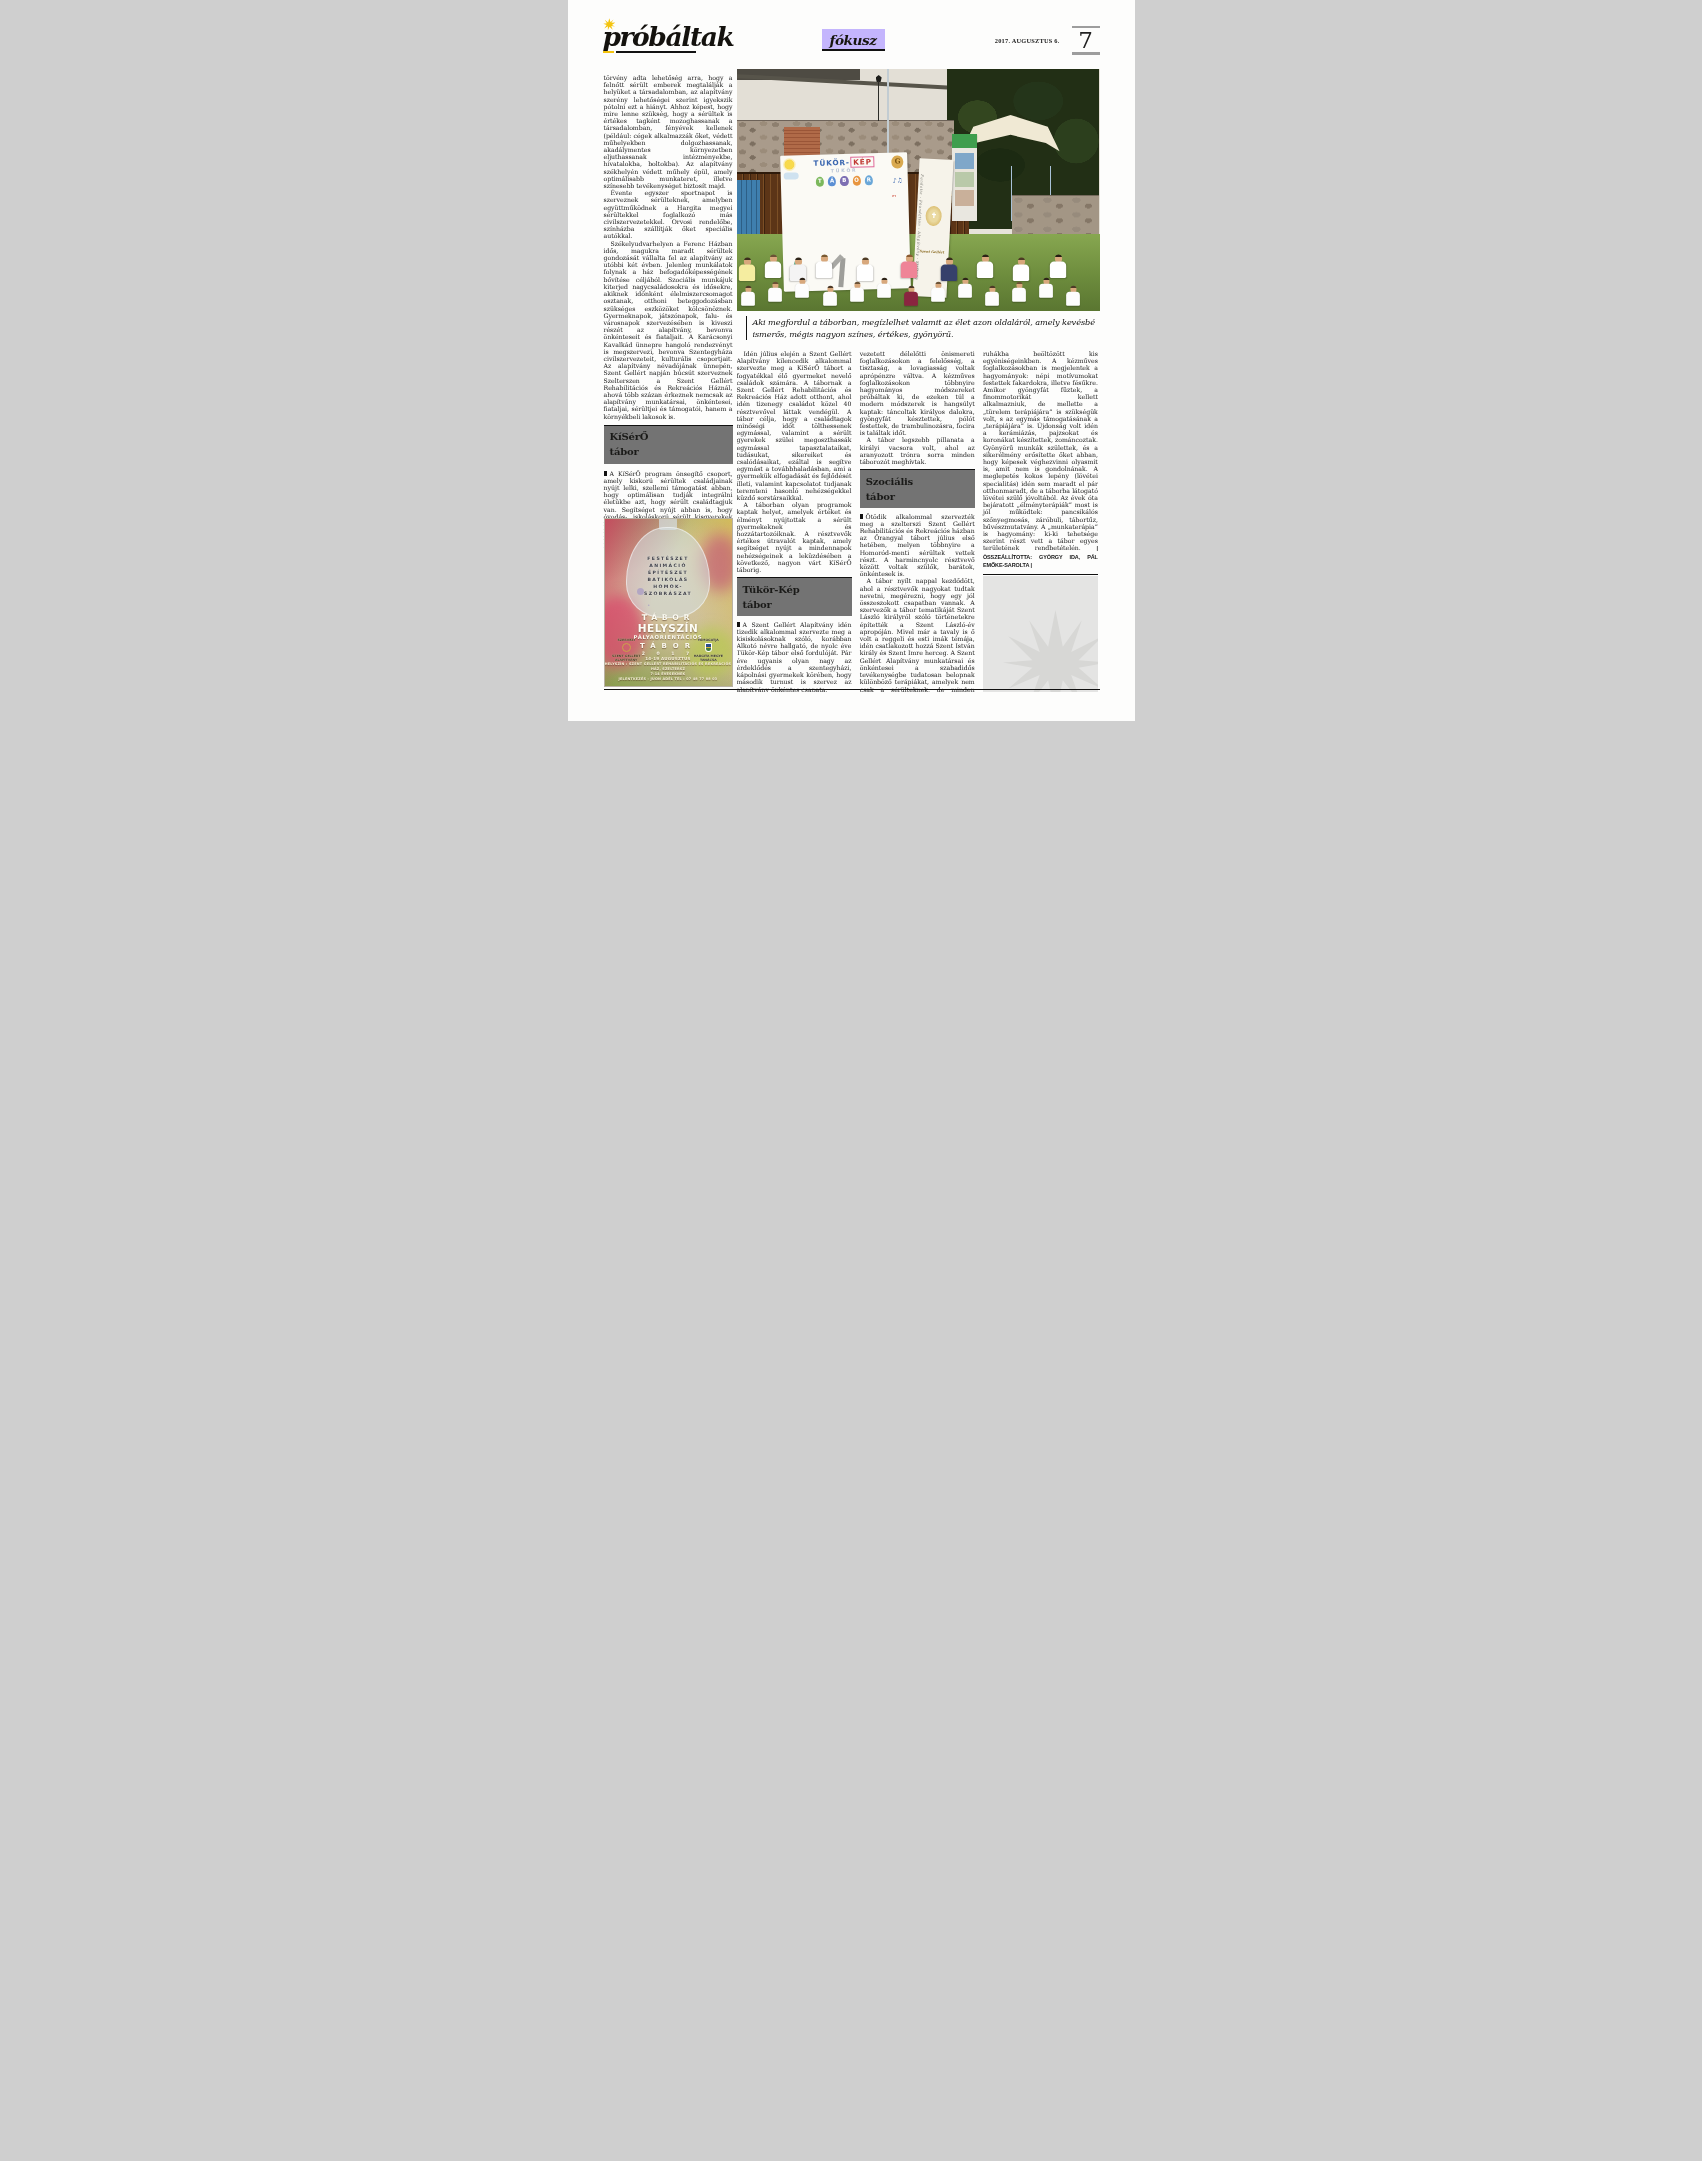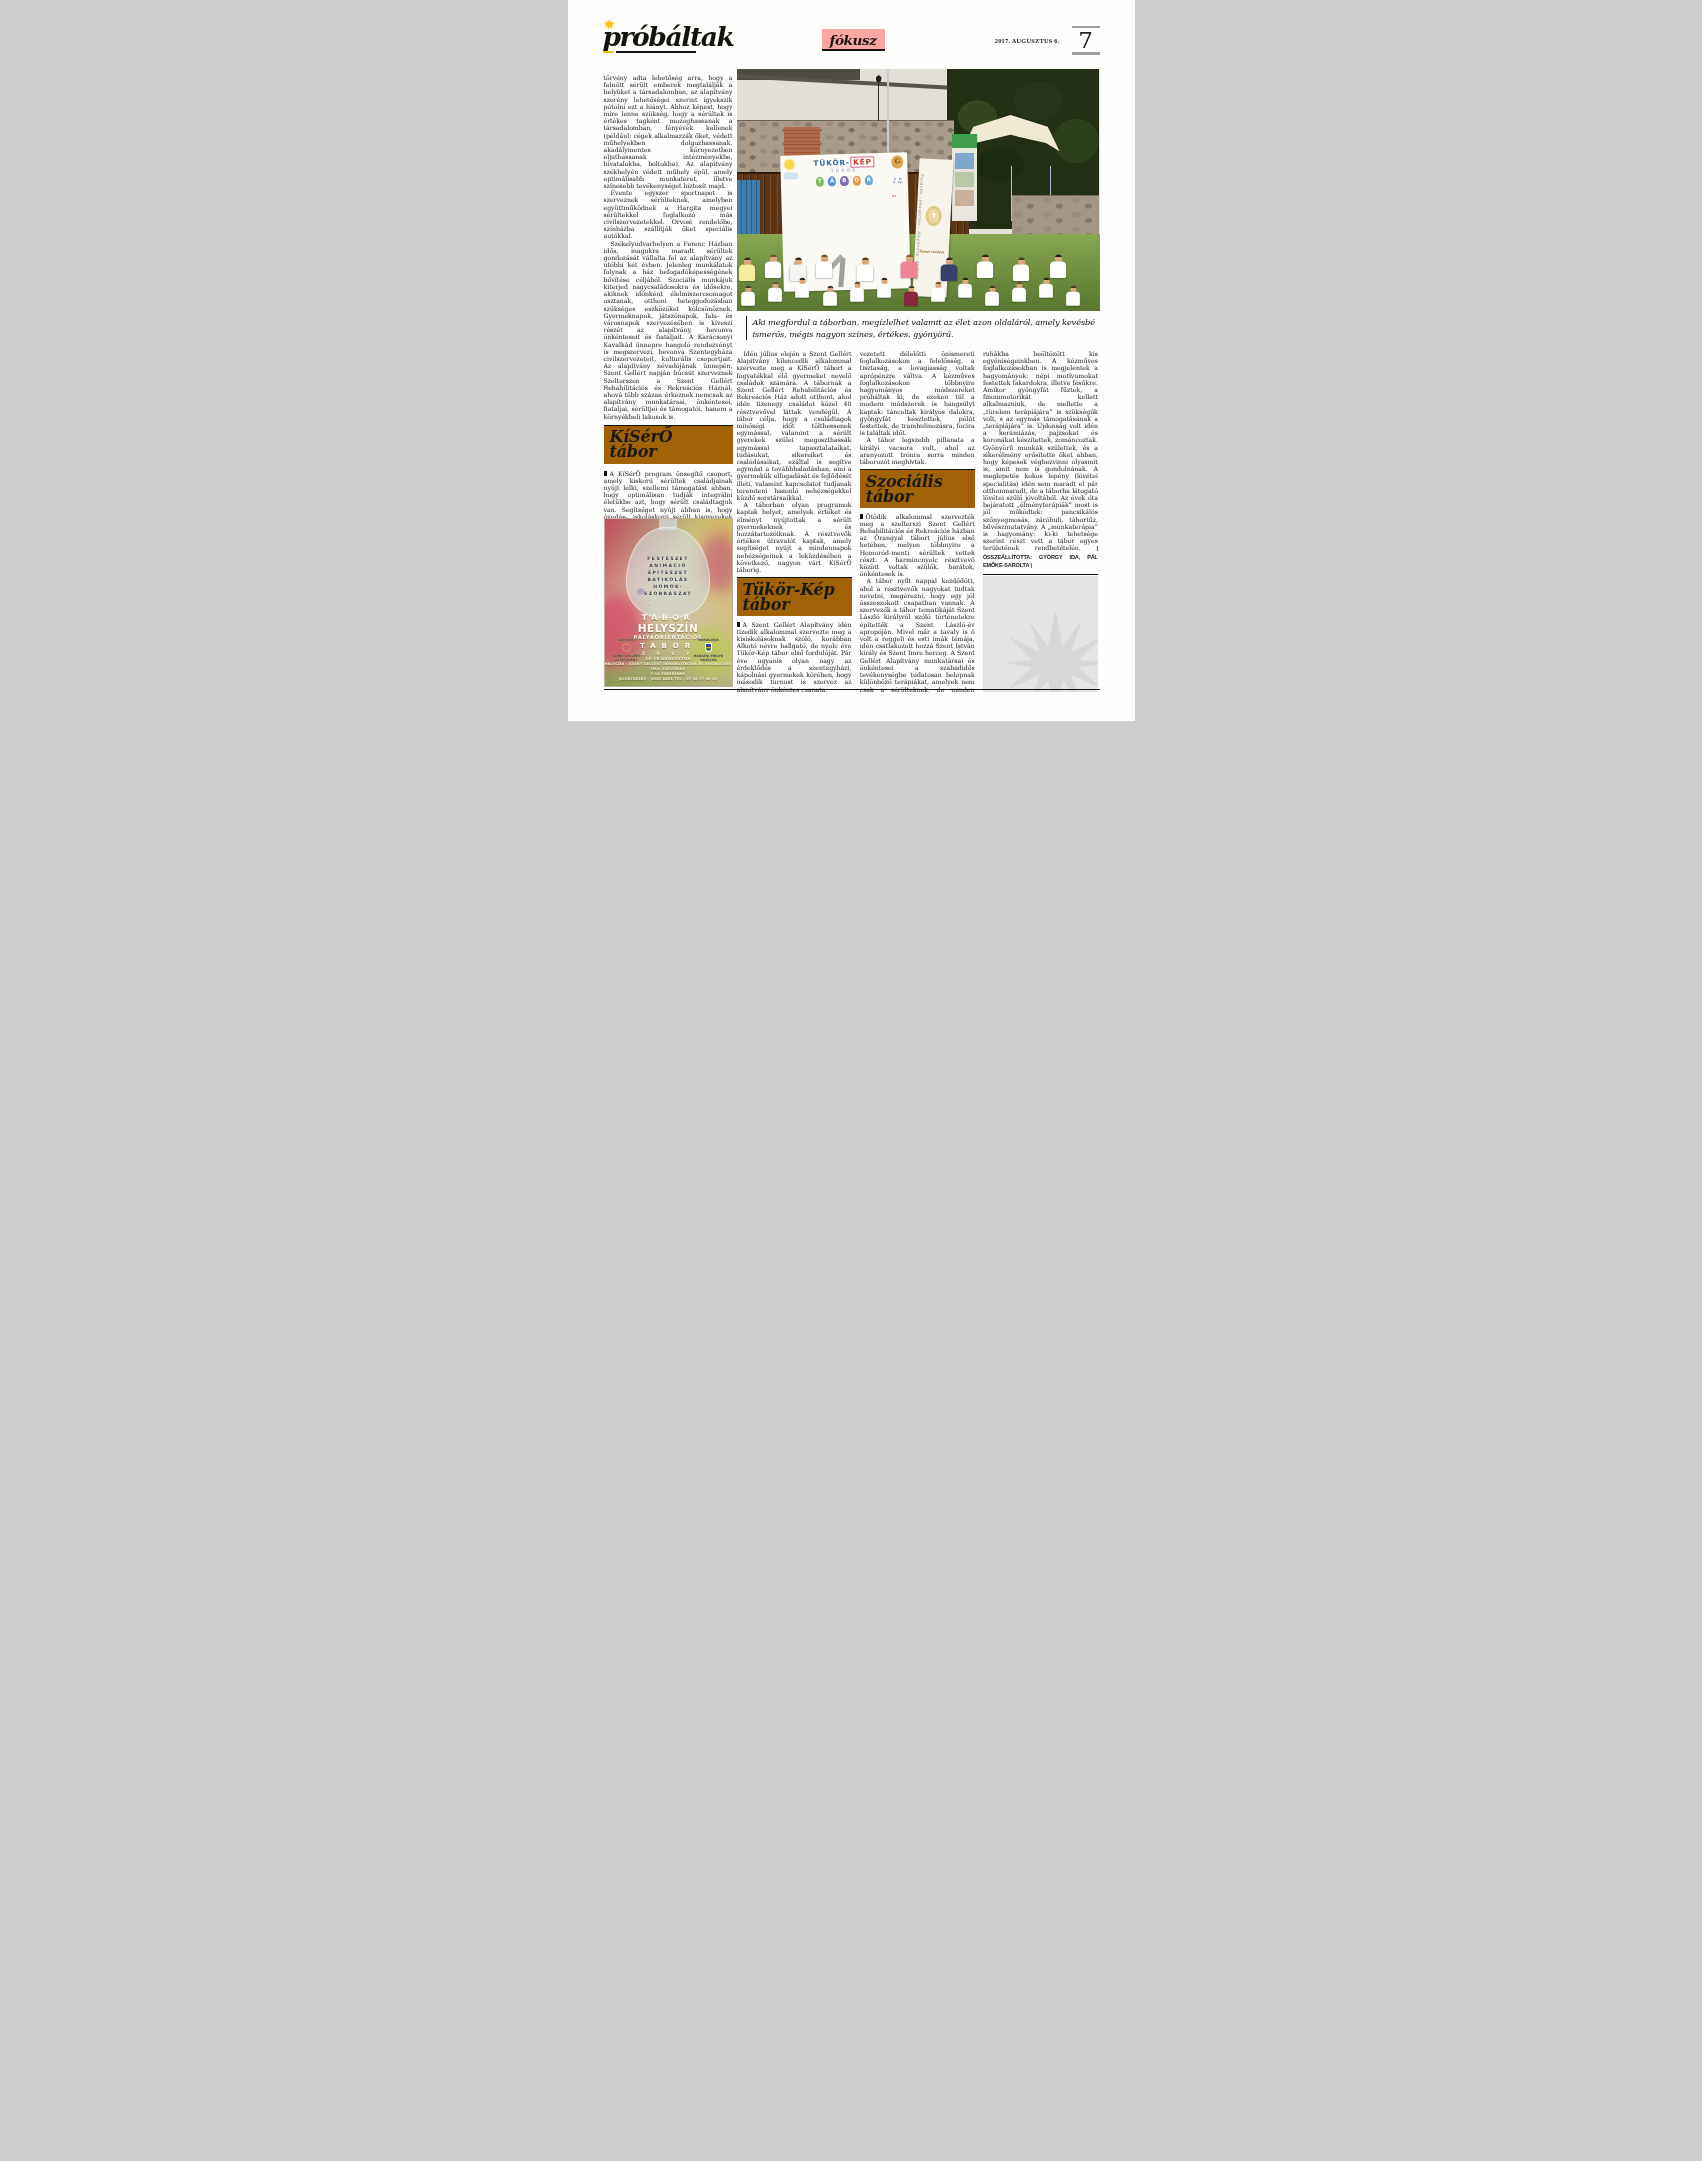--- a/index.html
+++ b/index.html
@@ -10,40 +10,40 @@
   
   .masthead-logo{position:absolute;left:34px;top:21px;width:105px;height:33px;}
   .logo-word{position:absolute;left:0.9px;top:0.9px;font:italic bold 26.5px/29px "DejaVu Serif",serif;
              letter-spacing:-1.4px;color:#14120e;}
   .sunburst{position:absolute;left:1.8px;top:-2.7px;width:12px;height:12px;background:#f4c40e;
             clip-path:polygon(50% 0,60% 32%,85% 10%,68% 38%,100% 35%,72% 55%,98% 68%,66% 64%,
             78% 95%,52% 70%,38% 100%,38% 66%,8% 85%,28% 55%,0 45%,30% 42%,12% 12%,40% 34%);}
   .logo-rule-yellow{position:absolute;left:35px;top:51px;width:11.4px;height:2.3px;background:#f4c40e;}
   .logo-rule-black{position:absolute;left:48px;top:51px;width:80px;height:2.3px;background:#121212;}
 
-  .fokusz-box{position:absolute;left:254px;top:29px;width:63px;height:21.5px;background:#fca5a5;
+  .fokusz-box{position:absolute;left:254px;top:29px;width:63px;height:21.5px;background:#c4b5fd;
               border-bottom:2.3px solid #111;text-align:center;}
   .fokusz-box span{font:italic bold 13.7px/22px "DejaVu Serif",serif;letter-spacing:-0.5px;color:#17150f;}
 
   .issue-date{position:absolute;left:393px;top:37px;width:99px;text-align:right;
               font:bold 6.4px/8.2px "Liberation Serif",serif;letter-spacing:0.2px;color:#1b1b1b;}
 
   .pageno{position:absolute;left:504px;top:26px;width:28px;text-align:center;}
   .pageno .bar{height:2.3px;background:#9d9d9d;}
   .pageno .num{font:400 23px/24px "DejaVu Serif",serif;color:#222;}
 
   
   .sidebar{position:absolute;left:36px;top:74px;width:129px;}
   .body-text{font-size:6.2px;line-height:7.2px;text-align:justify;}
   .body-text p{margin:0;}
   .body-text .ind{text-indent:6.9px;}
   .sq{display:inline-block;width:3.2px;height:5px;background:#111;margin-right:2.7px;}
 
-  .section-head{border-top:1.4px solid #111;background:#a16207;padding:3.2px 2.7px 4.1px 6px;
-                font-weight:bold;font-size:16px;line-height:15px;letter-spacing:-0.2px;color:#1a1a18;font-style:italic;}
+  .section-head{border-top:1.4px solid #111;background:#737373;padding:3.2px 2.7px 4.1px 6px;
+                font-weight:bold;font-size:10px;line-height:15px;letter-spacing:-0.2px;color:#1a1a18;}
   .kisero-head{margin-top:5.5px;margin-bottom:6px;}
   .inline-head{margin:4.1px 0 5px 0;}
 
   
   .photo{position:absolute;left:169px;top:69px;width:363px;height:242px;overflow:hidden;background:#e7e3da;}
   .ph-wall{position:absolute;left:0;top:0;width:60%;height:52%;background:#e3dfd6;}
   .ph-roofline{position:absolute;left:-2%;top:4.5%;width:64%;height:4.1px;background:#57544a;transform:rotate(3.1deg);}
   .ph-topstrip{position:absolute;left:0;top:0;width:34%;height:4.5%;background:#4e4b43;}
   .ph-forest{position:absolute;left:58%;top:0;width:42%;height:66%;
      background:radial-gradient(32px 27.5px at 20% 30%,#33461f 0 60%,transparent 61%),

